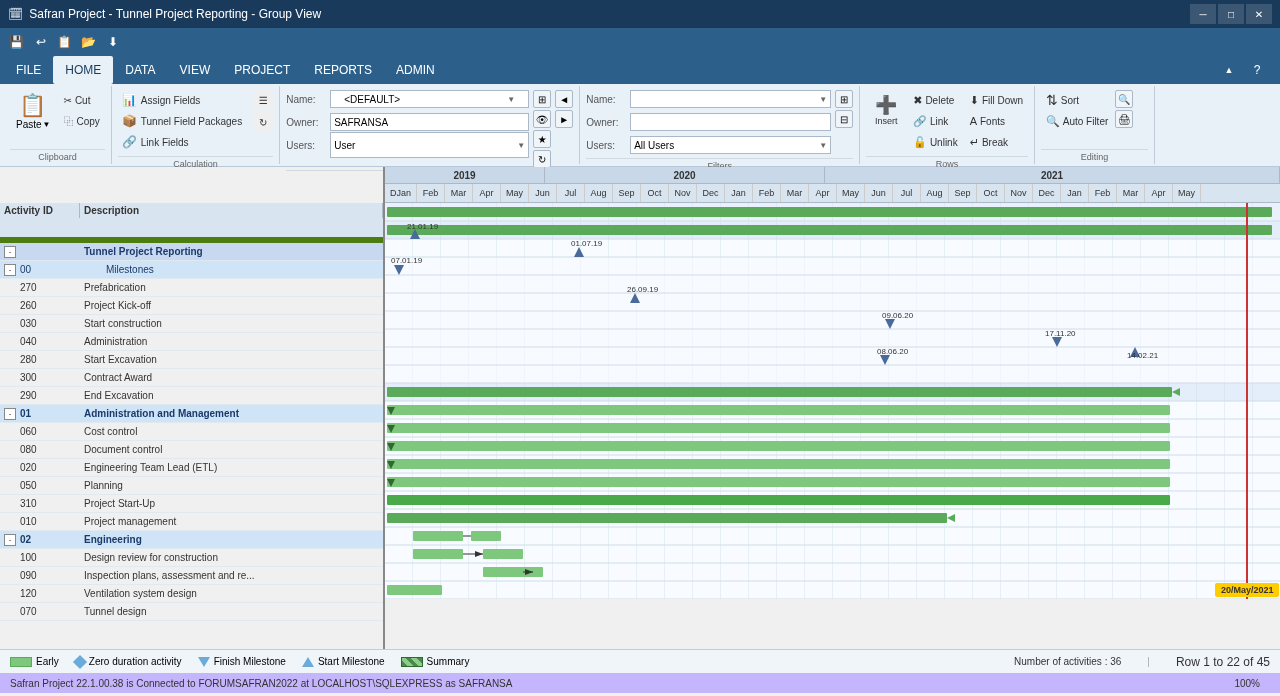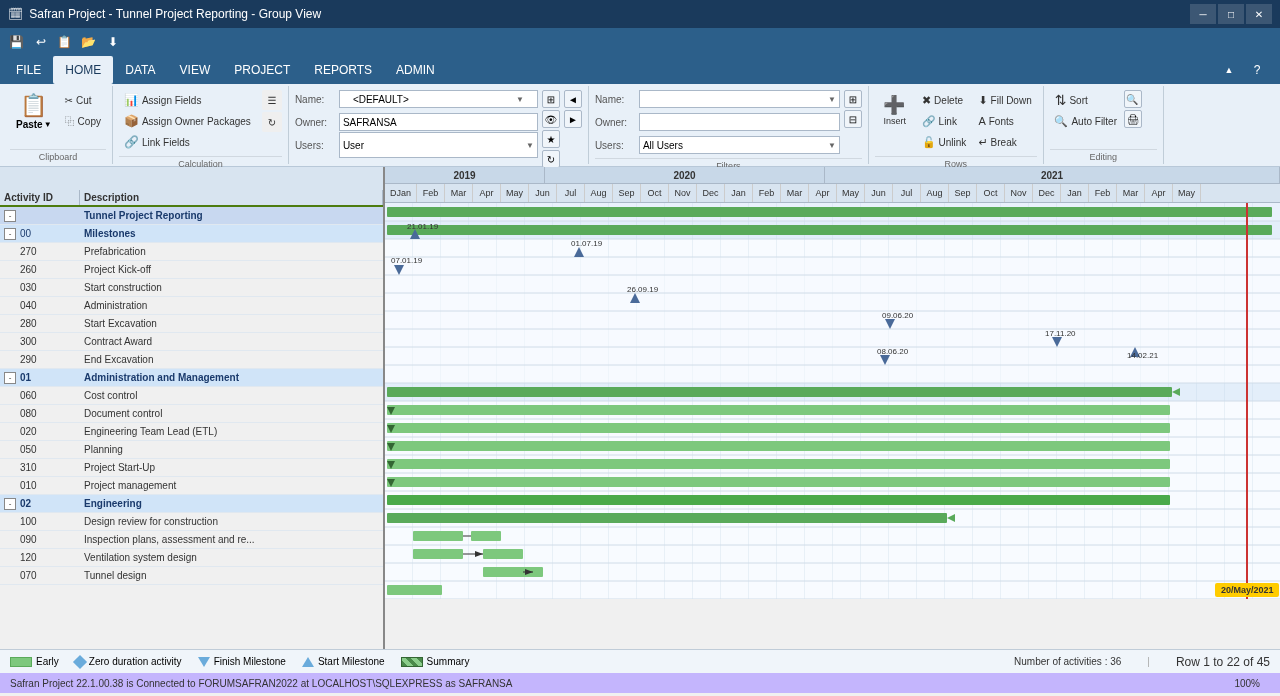--- a/index.html
+++ b/index.html
@@ -34,21 +34,21 @@
     .layout-label { width: 40px; color: #555; font-size: 10px; }
     .layout-select { flex: 1; height: 18px; border: 1px solid #aab8c8; background: white; font-size: 10px; display: flex; align-items: center; justify-content: space-between; padding: 0 3px; cursor: pointer; }
     .layout-btn { width: 18px; height: 18px; border: 1px solid #aab8c8; background: #f0f5fa; cursor: pointer; display: flex; align-items: center; justify-content: center; font-size: 10px; border-radius: 2px; }
     
     
     .gantt-container { display: flex; flex: 1; overflow: hidden; }
     .left-panel { width: 385px; min-width: 385px; border-right: 2px solid #888; display: flex; flex-direction: column; }
     .right-panel { flex: 1; overflow: hidden; display: flex; flex-direction: column; }
     
     
-    .col-header { height: 40px; background: #d8e4f0; border-bottom: 2px solid #4d7c0f; display: flex; align-items: flex-end; }
+    .col-header { height: 40px; background: #d8e4f0; border-bottom: 6px solid #4d7c0f; display: flex; align-items: flex-start; margin-top: 36px; }
     .col-header-cell { padding: 2px 4px; font-size: 10px; font-weight: bold; color: #333; border-right: 1px solid #aab8c8; display: flex; align-items: center; }
     .col-id { width: 80px; min-width: 80px; }
     .col-desc { flex: 1; }
     
     
     .timescale { background: #d8e4f0; border-bottom: 1px solid #aab8c8; }
     .timescale-row1 { display: flex; height: 17px; border-bottom: 1px solid #aab8c8; }
     .timescale-row2 { display: flex; height: 18px; }
     .ts-year { border-right: 1px solid #aab8c8; display: flex; align-items: center; justify-content: center; font-size: 10px; font-weight: bold; color: #333; background: #c8d8e8; }
     .ts-month { border-right: 1px solid #ccc; display: flex; align-items: center; justify-content: center; font-size: 9px; color: #333; min-width: 20px; }
@@ -114,21 +114,21 @@
   </div>
 </div>
 
 <div id="ribbon">
   <div class="ribbon-content">
 
     <div class="ribbon-group">
       <div class="ribbon-buttons">
         <div style="display:flex;flex-direction:column;align-items:center;cursor:pointer;padding:2px 5px;border:1px solid transparent;border-radius:2px;">
           <span style="font-size:22px;">📋</span>
-          <span style="font-size:10px;display:flex;align-items:center;gap:1px;font-weight:bold;">
+          <span style="font-size:10px;display:flex;align-items:center;gap:1px;">
               <span>Paste</span>
               <span style="font-size:8px;">▼</span>
             </span>
         </div>
         <div class="ribbon-col">
           <div class="ribbon-btn-sm">
             <span>✂</span>
             <span>Cut</span>
           </div>
           <div class="ribbon-btn-sm">
@@ -142,21 +142,21 @@
 
     <div class="ribbon-group">
       <div class="ribbon-buttons">
         <div class="ribbon-col">
           <div class="ribbon-btn-sm">
             <span style="font-size:12px;">📊</span>
             <span>Assign Fields</span>
           </div>
           <div class="ribbon-btn-sm">
             <span style="font-size:12px;">📦</span>
-            <span>Assign Owner Packages</span>
+            <span>Tunnel Field Packages</span>
           </div>
           <div class="ribbon-btn-sm">
             <span style="font-size:12px;">🔗</span>
             <span>Link Fields</span>
           </div>
         </div>
         <div class="ribbon-col" style="margin-left:4px;">
           <div style="display:flex;flex-direction:column;gap:2px;align-items:center;">
             <button class="ribbon-btn-sm" style="width:20px;height:20px;justify-content:center;padding:0;">☰</button>
             <button class="ribbon-btn-sm" style="width:20px;height:20px;justify-content:center;padding:0;">↻</button>
@@ -315,21 +315,21 @@
             <span class="collapse-btn">-</span>
           </div>
           <div class="act-desc" style="font-weight:bold;color:#1a3a6c;">Tunnel Project Reporting</div>
         </div>
 
         <div class="activity-row" style="background:#d0e4f8;">
           <div class="act-id">
             <span class="collapse-btn">-</span>
             <span style="font-weight:normal;color:#1a3a6c;">00</span>
           </div>
-          <div class="act-desc" style="font-weight:bold;color:#1a3a6c;">Milestones</div>
+          <div class="act-desc" style="font-weight:normal;color:#1a3a6c;margin-left:22px;">Milestones</div>
         </div>
 
         <div class="activity-row">
             <div class="act-id"><span style="width:14px;display:inline-block;"></span>270</div>
             <div class="act-desc">Prefabrication</div>
           </div>
         <div class="activity-row">
             <div class="act-id"><span style="width:14px;display:inline-block;"></span>260</div>
             <div class="act-desc">Project Kick-off</div>
           </div>

